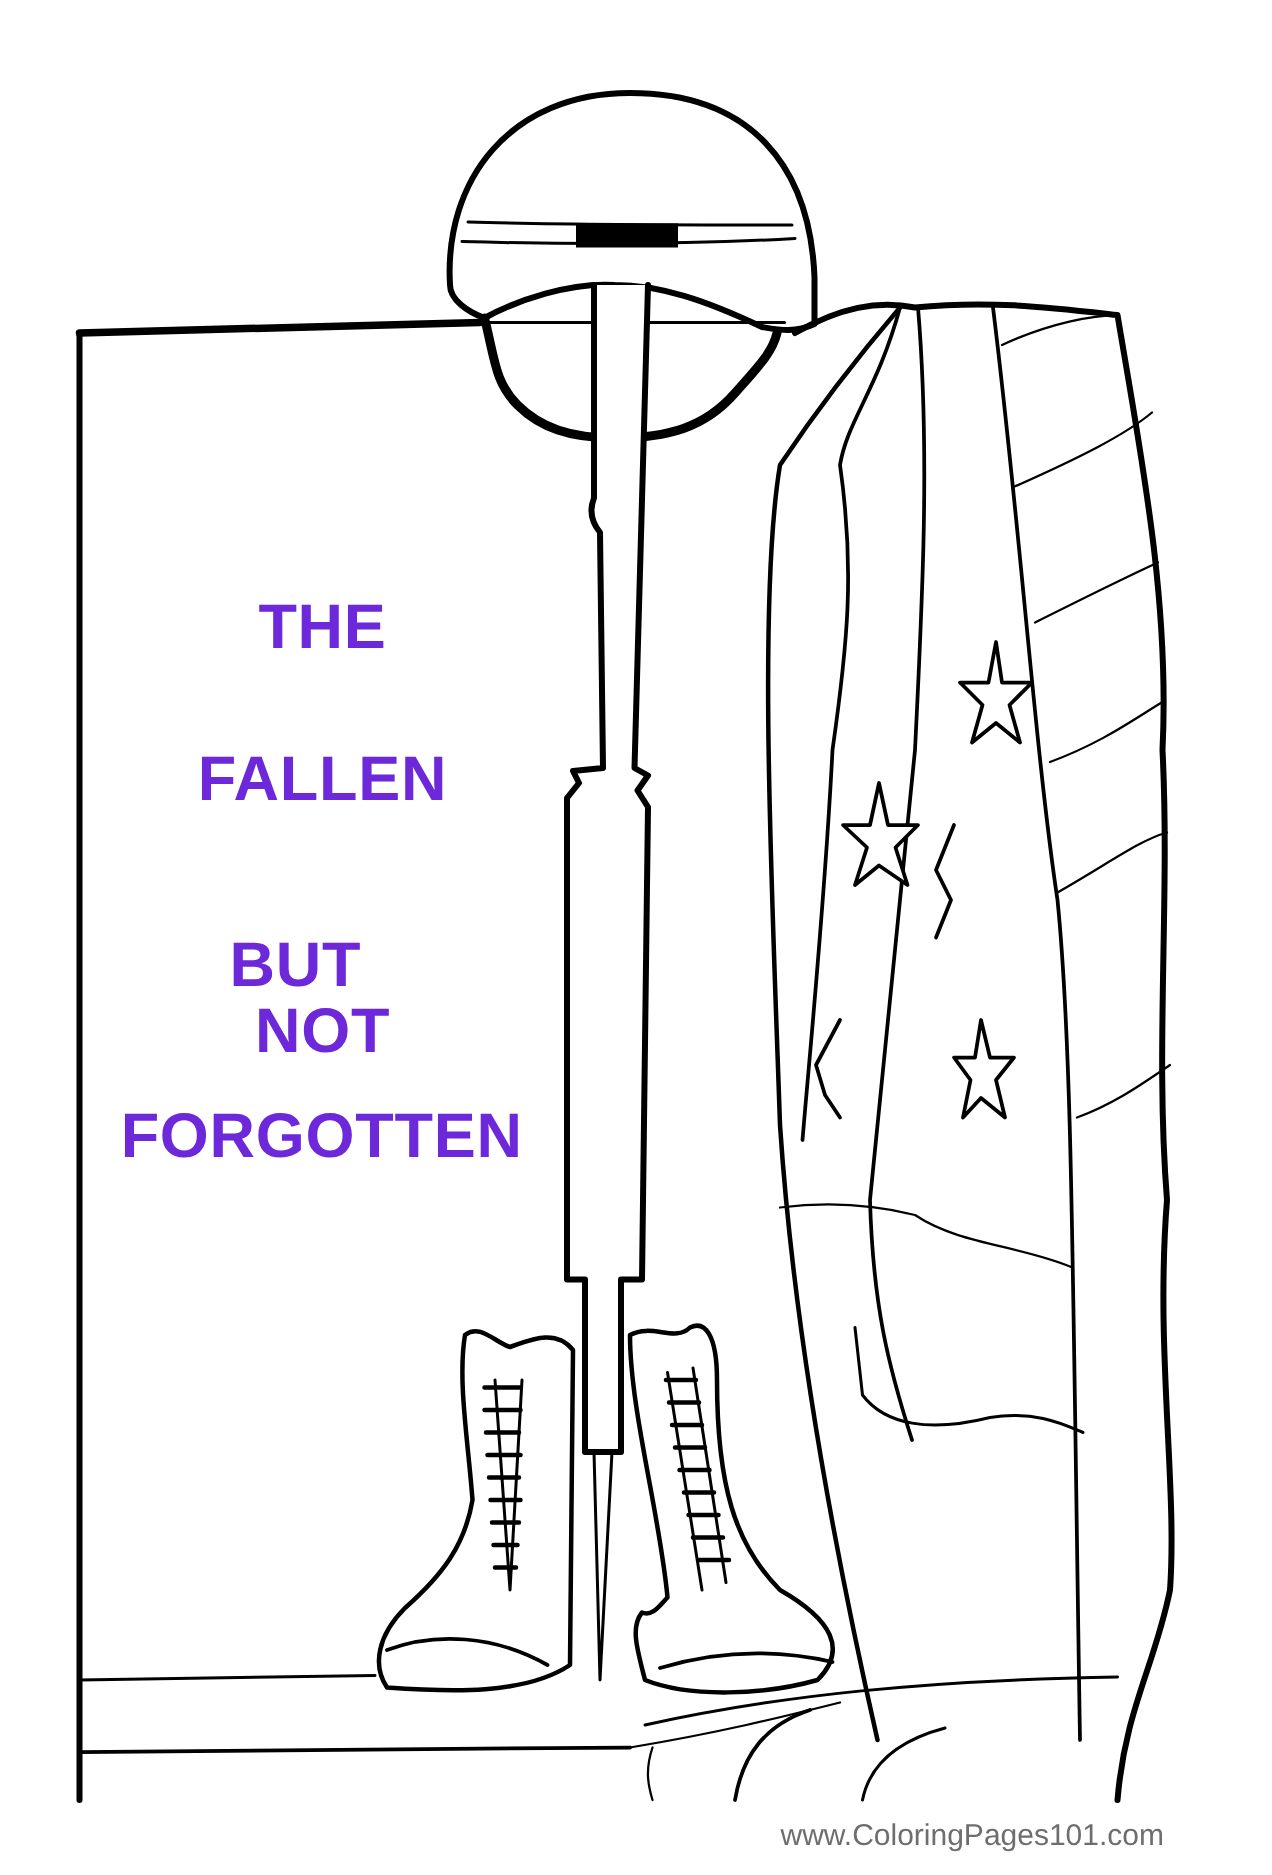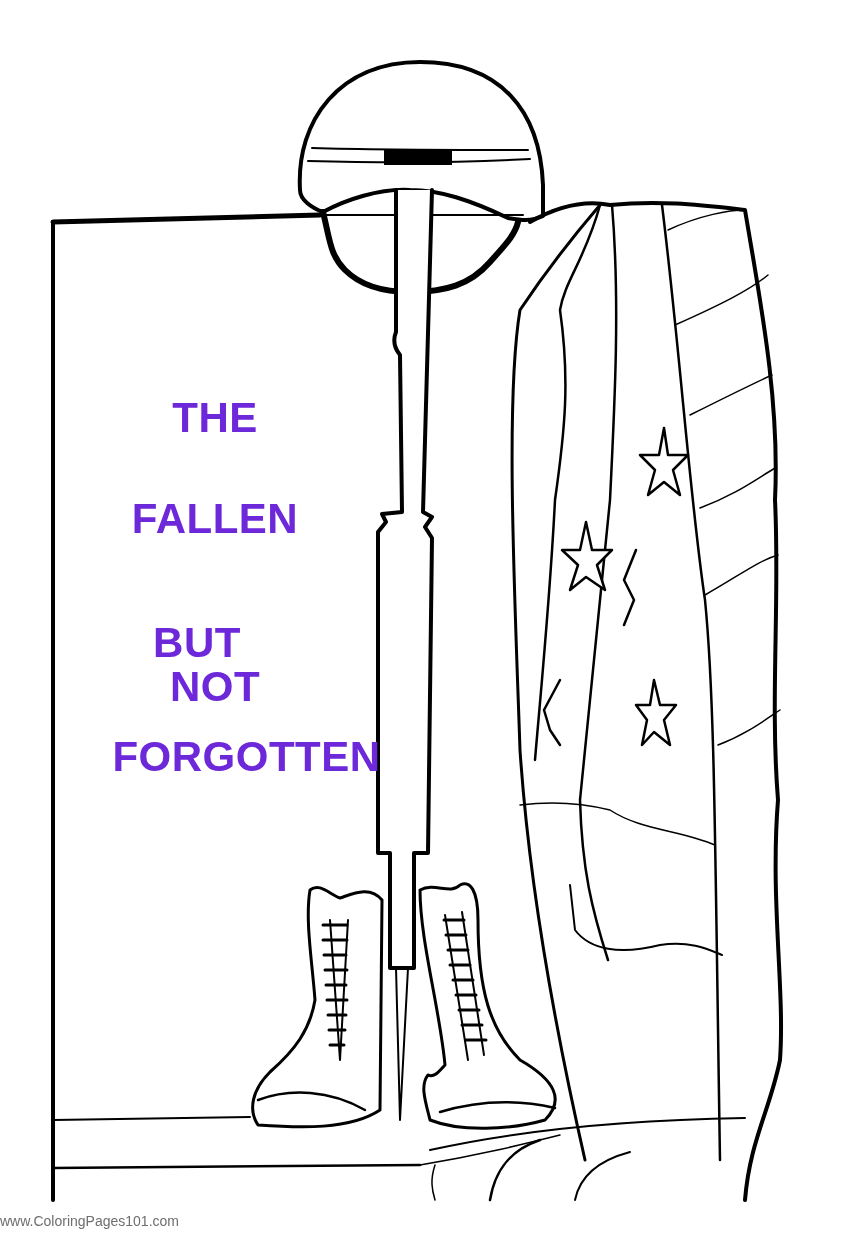--- a/index.html
+++ b/index.html
@@ -12,27 +12,27 @@
       color: #6d28d9;
       font-size: 42px;
       line-height: 56px;
       text-align: center;
       letter-spacing: 0.5px;
     }
     #line-the { left: 150px; top: 390px; width: 130px; }
     #line-fallen { left: 110px; top: 447px; width: 210px; margin-top: 44px; }
     #line-but { left: 132px; top: 615px; width: 130px; }
     #line-not { left: 150px; top: 659px; width: 130px; }
-    #line-forgotten { left: 52px; top: 729px; width: 325px; padding-left: 32px; }
+    #line-forgotten { left: 52px; top: 729px; width: 325px; }
     .watermark {
       position: absolute;
       left: 0; width: 776px; top: 1213px;
-      text-align: left;
+      text-align: right;
       font-family: "Liberation Sans", sans-serif;
-      font-size: 14px;
+      font-size: 20px;
       color: #6e6e6e;
     }
   </style>
 </head>
 <body>
 
 <svg id="art" viewBox="0 0 848 1250" xmlns="http://www.w3.org/2000/svg" fill="none" stroke="#000" stroke-linecap="round" stroke-linejoin="round">
 
   <g>
     <path d="M53 222 L53 1200" stroke-width="4"></path>

